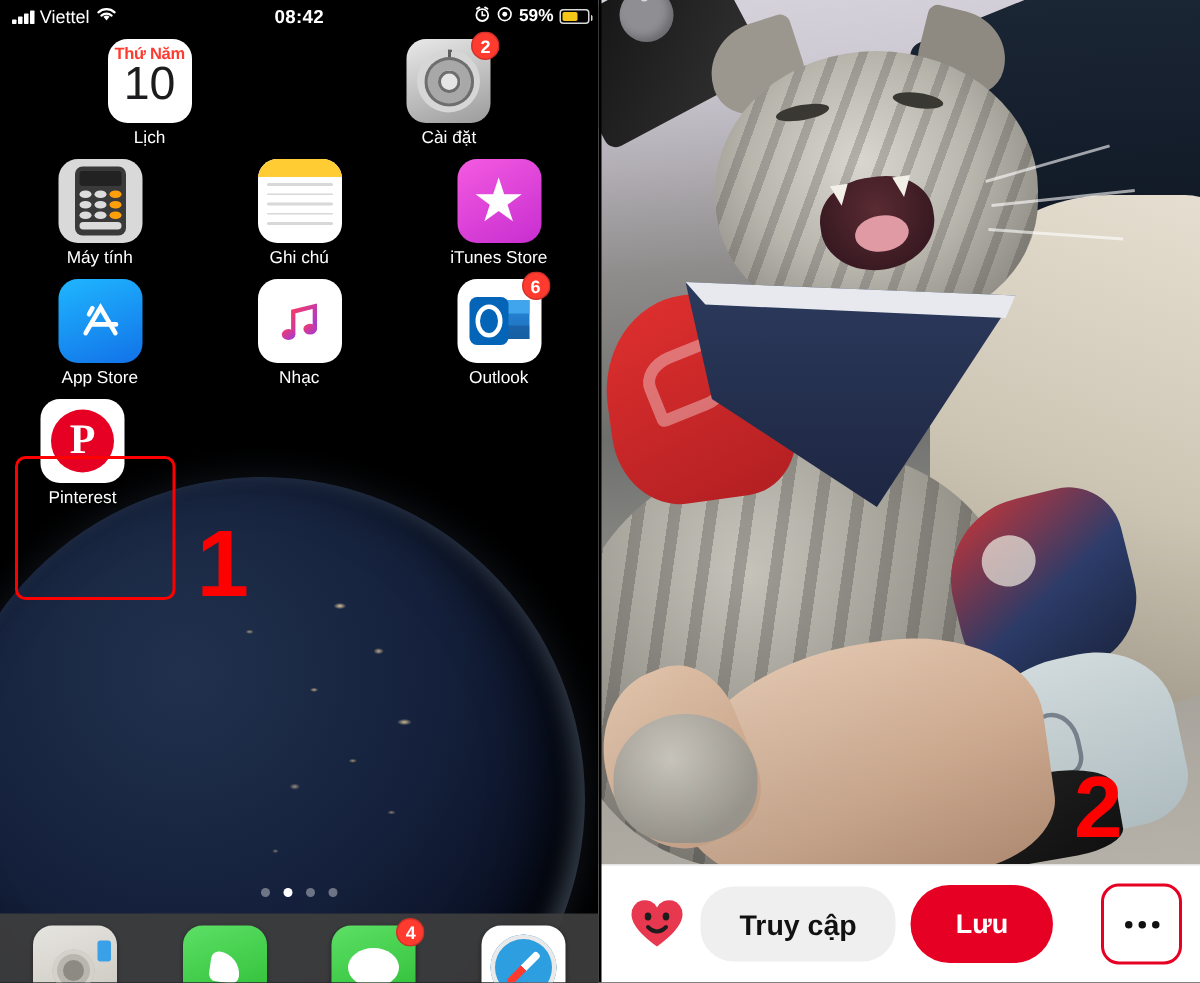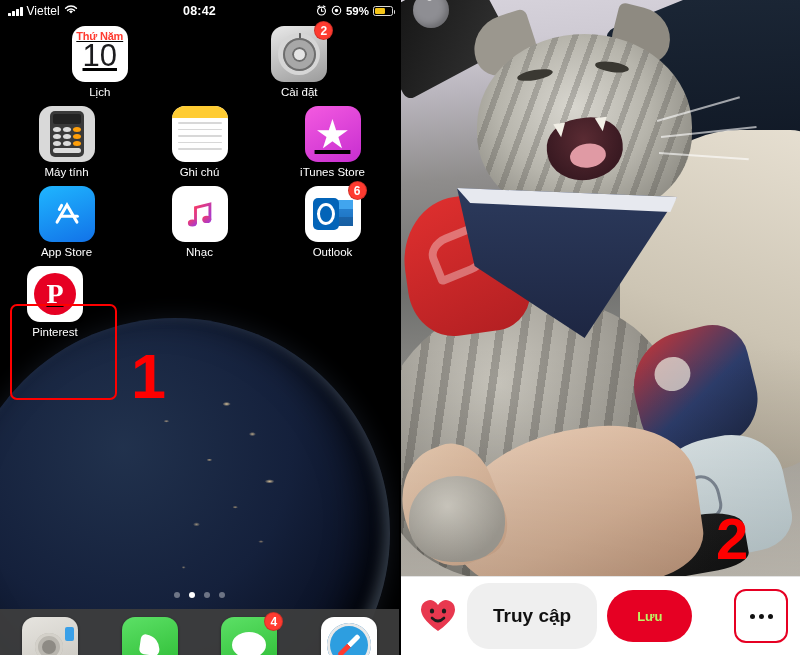--- a/index.html
+++ b/index.html
@@ -55,21 +55,21 @@
   .batt { width:20px; height:10px; border:1px solid #d8d8d8; border-radius:2.5px; position:relative; padding:1px; }
   .batt::after{ content:""; position:absolute; right:-3px; top:3px; width:1.5px; height:4px; background:#d8d8d8; border-radius:0 1px 1px 0;}
   .batt span { display:block; height:100%; width:62%; background:#f5c518; border-radius:1.2px; }
 
   
   .grid { position:absolute; top:26px; left:0; width:399px; z-index:20; }
   .row { display:flex; justify-content:space-around; margin-bottom:8px; }
   .app { width:92px; display:flex; flex-direction:column; align-items:center; position:relative; }
   .iconwrap { position:relative; width:56px; height:56px; }
   .icon { width:56px; height:56px; border-radius:13px; overflow:hidden; position:relative;
-          box-shadow:0 1px 3px rgba(0,0,0,.45);text-decoration:underline; }
+          box-shadow:0 1px 3px rgba(0,0,0,.45); }
   .label { margin-top:4px; color:#fff; font-size:11.5px; text-shadow:0 1px 2px rgba(0,0,0,.8);
            white-space:nowrap; }
   .badge {
     position:absolute; top:-5px; right:-6px; min-width:19px; height:19px; padding:0 4px;
     background:#ff3b30; color:#fff; border-radius:10px; font-size:12px; font-weight:600;
     display:flex; align-items:center; justify-content:center; border:1.5px solid rgba(0,0,0,.18);
     z-index:5;
   }
 
   
@@ -266,23 +266,23 @@
 
   .ann-2 { position:absolute; left:716px; top:510px; color:#ff0000; font-size:58px;
     font-weight:700; line-height:1; z-index:40; }
 
   
   .actionbar { position:absolute; left:0; bottom:0; width:401px; height:79px; background:#fff;
     border-top:1px solid #e3e3e3; display:flex; align-items:center; padding:0 12px; gap:10px; }
   .react-heart { width:38px; height:38px; position:relative; flex:none; margin-left:8px; }
   .react-heart svg{width:38px;height:38px;}
   .btn-visit { background:#efefef; color:#111; border:none; border-radius:22px;
-    height:66px; padding:16px 26px; font-size:19px; font-weight:600; cursor:pointer; }
-  .btn-save { background:#e60023; color:#bef264; border:none; border-radius:26px;
-    height:52px; padding:0 30px; font-size:13px; font-weight:600; cursor:pointer; }
+    height:50px; padding:16px 26px; font-size:19px; font-weight:600; cursor:pointer; }
+  .btn-save { background:#e60023; color:#ffffff; border:none; border-radius:26px;
+    height:52px; padding:0 30px; font-size:18px; font-weight:600; cursor:pointer; }
   .btn-more { width:54px; height:54px; border:2.5px solid #e60023; border-radius:12px; background:#fff;
     display:flex; align-items:center; justify-content:center; gap:4px; margin-left:auto; cursor:pointer;}
   .btn-more i { width:5px; height:5px; border-radius:50%; background:#111; display:block;}
 
   .divider { position:absolute; left:399px; top:0; width:2px; height:655px; background:#000; z-index:50;}
 </style>
 </head>
 <body>
 
 <div id="root">

